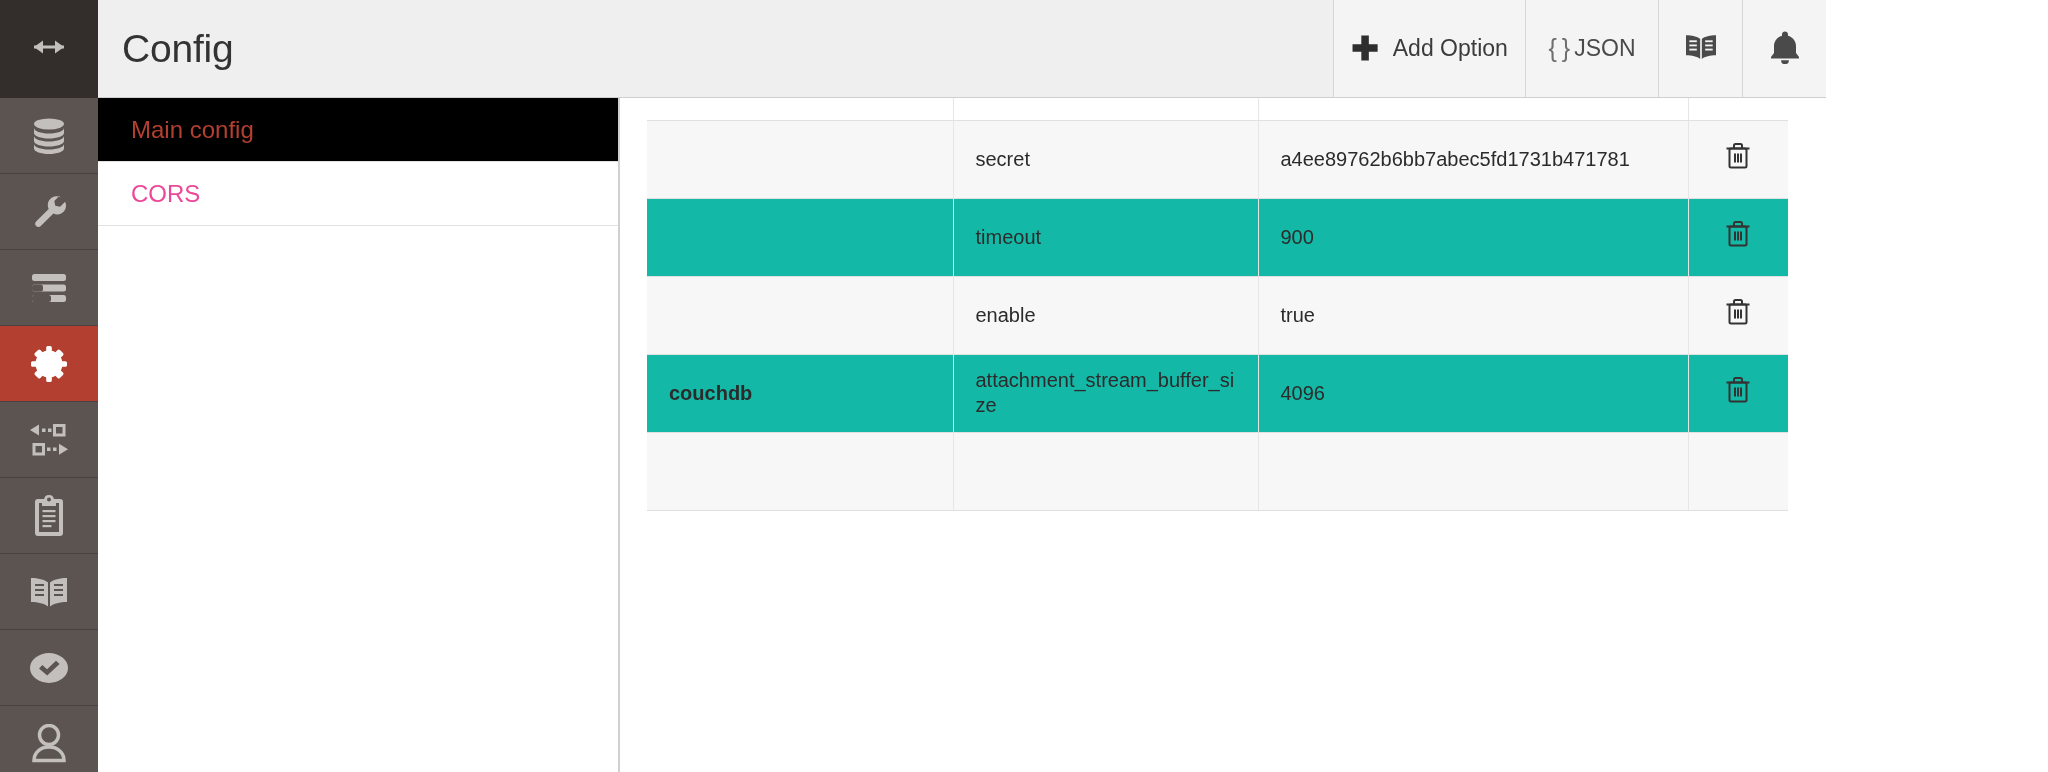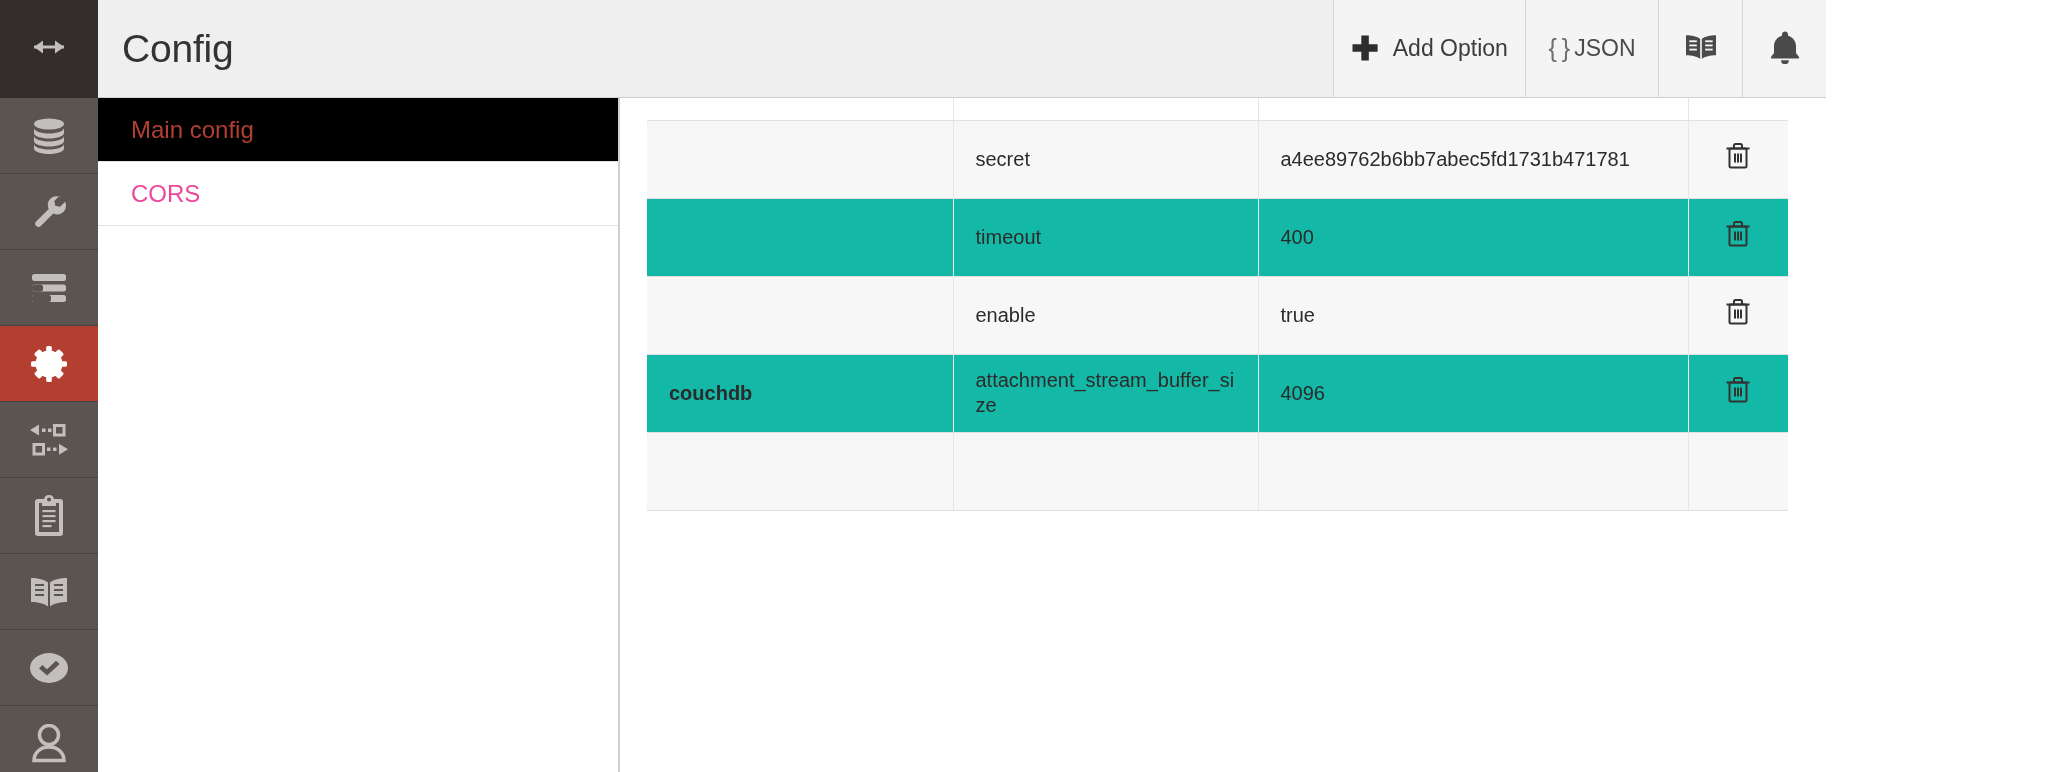--- a/index.html
+++ b/index.html
@@ -347,21 +347,21 @@
                       <path d="M11 12.5v9M14 12.5v9M17 12.5v9"></path>
                     </g>
                       </svg>
                   </span>
                 </td>
               </tr>
 
               <tr class="even">
                 <td class="sec"></td>
                 <td>timeout</td>
-                <td>400</td>
+                <td>900</td>
                 <td class="del">
                   <span class="trash">
                     <svg width="28" height="30" viewBox="0 0 28 30">
                         <g fill="none" stroke="#333" stroke-width="2">
                       <rect x="5.5" y="7.5" width="17" height="19" rx="1.5"></rect>
                       <path d="M2.5 7.5h23M10 7.5V4.5a1.5 1.5 0 011.5-1.5h5A1.5 1.5 0 0118 4.5v3"></path>
                       <path d="M11 12.5v9M14 12.5v9M17 12.5v9"></path>
                     </g>
                       </svg>
                   </span>

